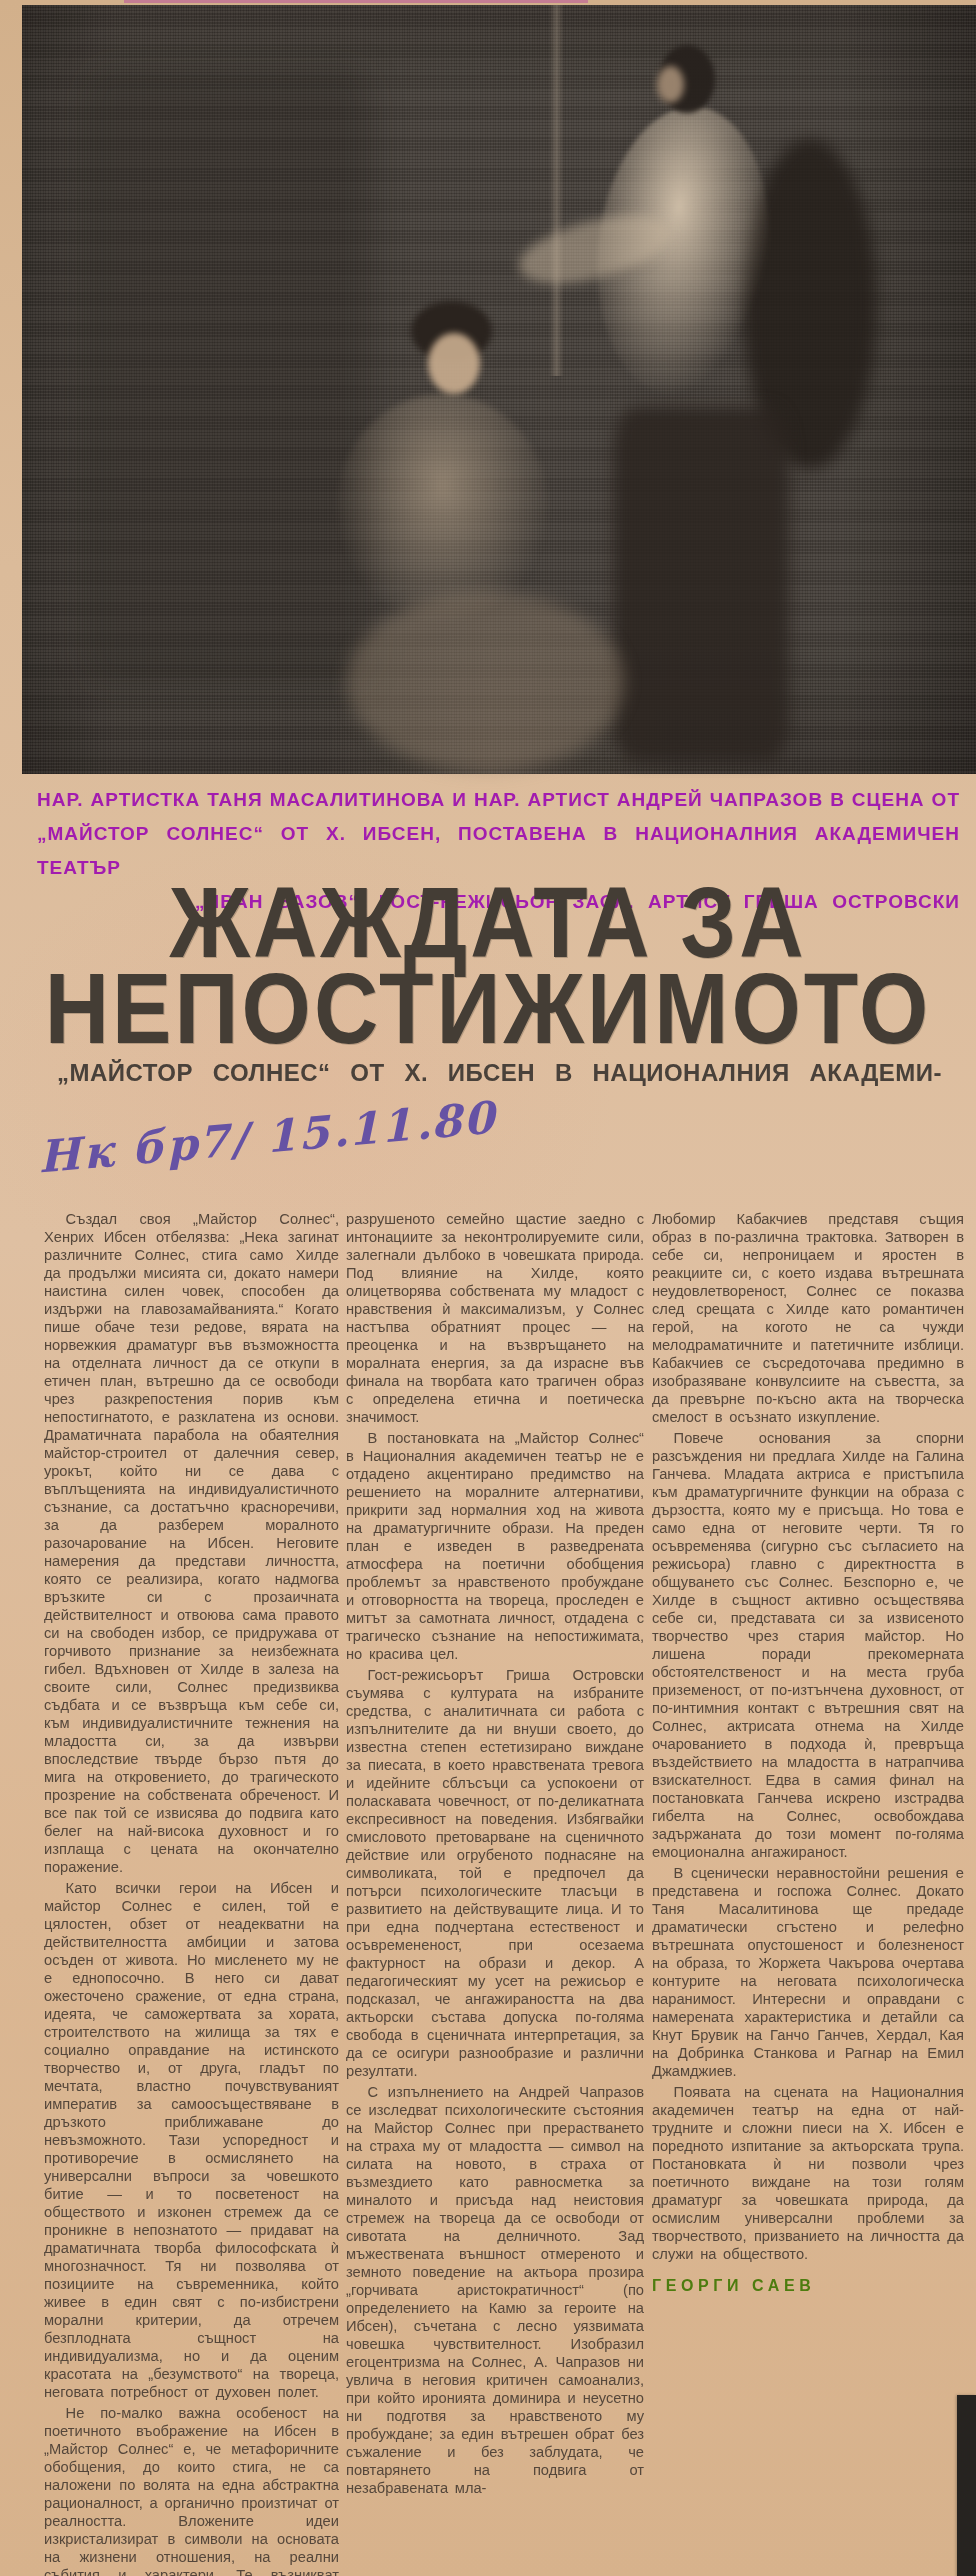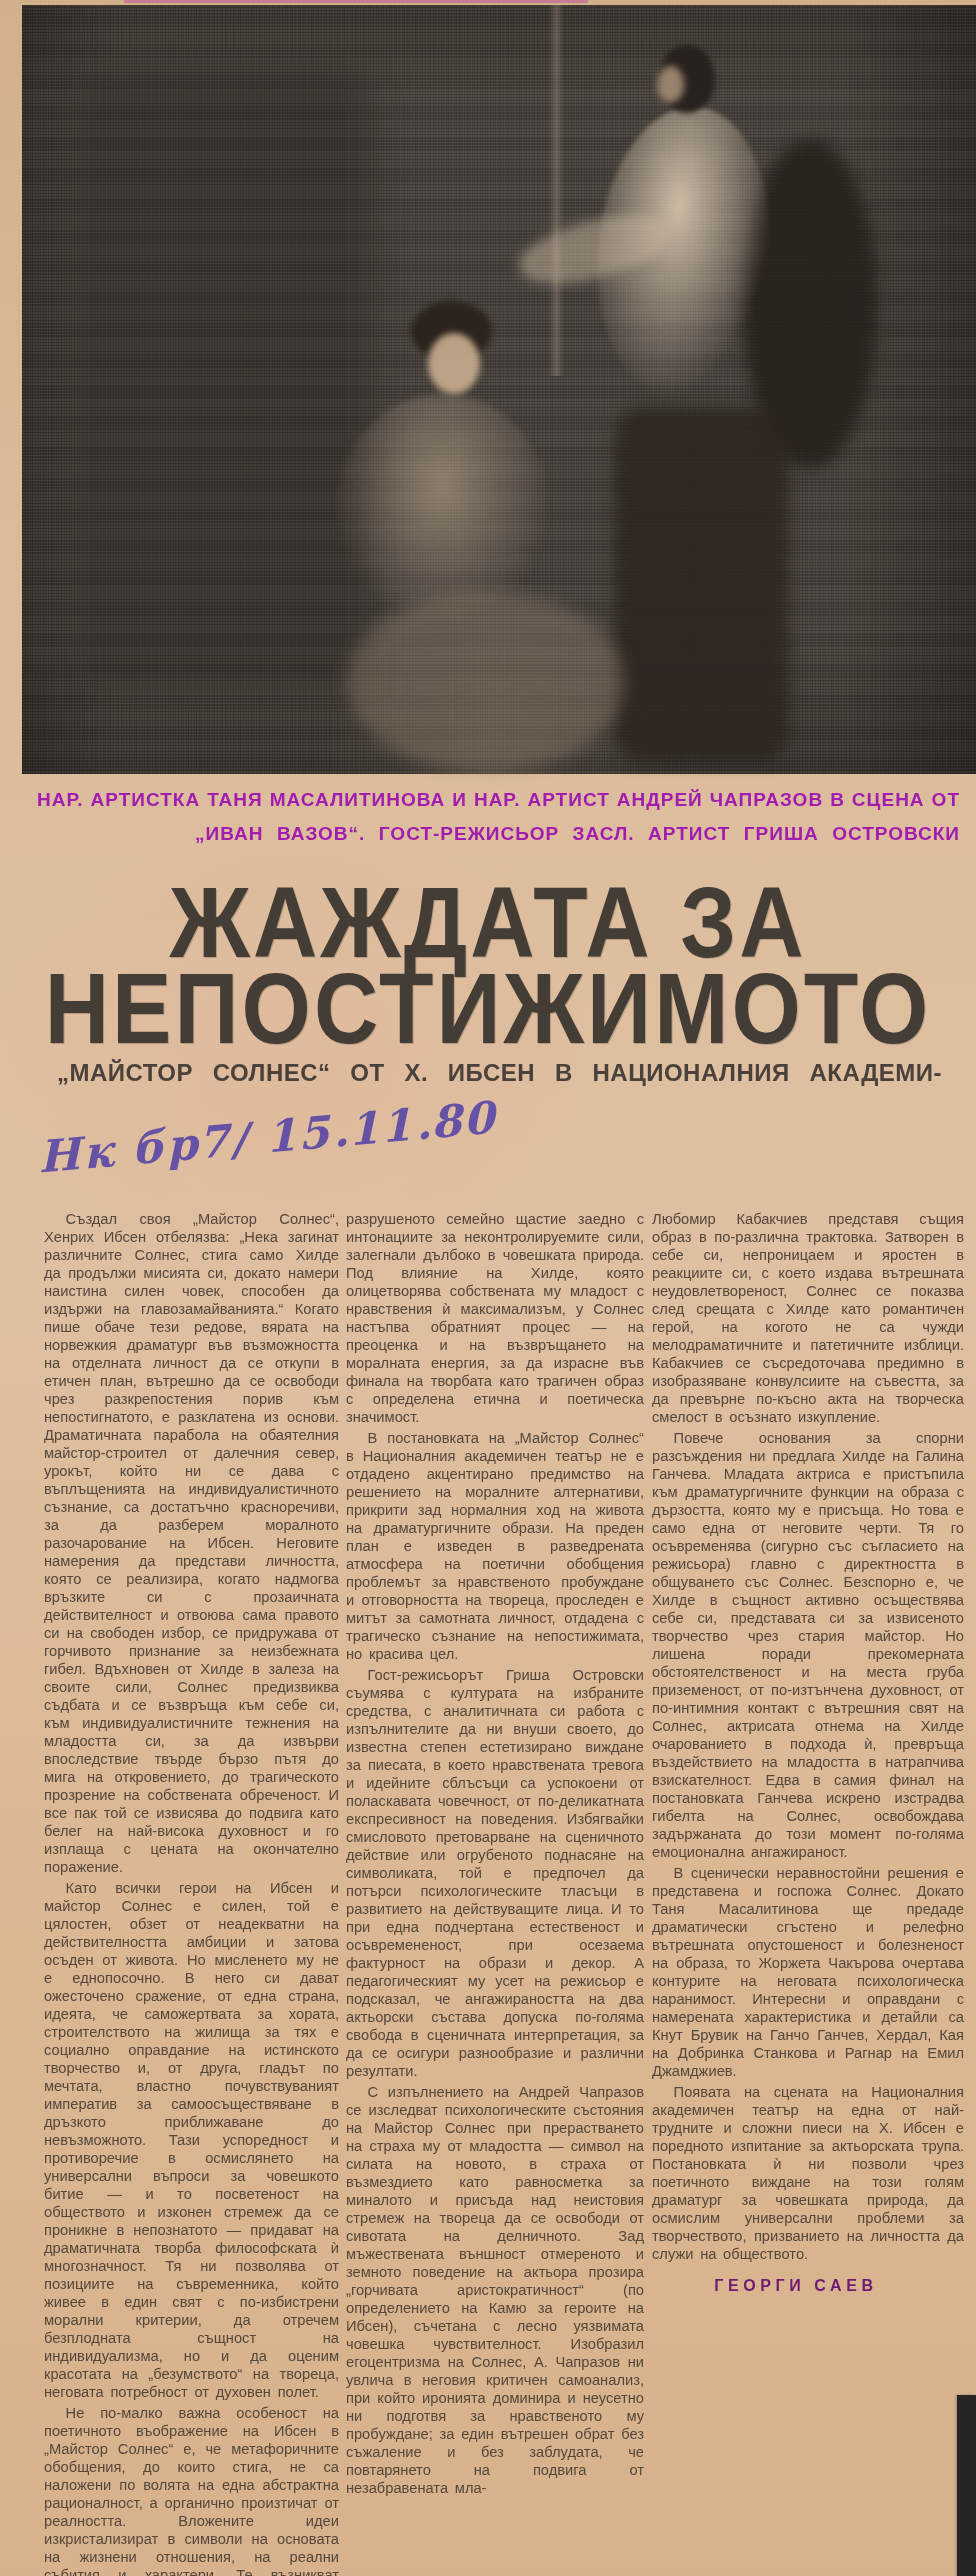--- a/index.html
+++ b/index.html
@@ -82,22 +82,22 @@
     position:absolute;top:1210px;overflow:hidden;
     font-size:14.7px;line-height:18px;color:#55473b;
     text-align:justify;
   }
   #col1{left:44px;width:295px;height:1938px;}
   #col2{left:346px;width:298px;height:1392px;}
   #col3{left:652px;width:312px;height:1350px;}
   .col .para{margin:0 0 3.1px 0;text-indent:21.6px;word-spacing:2.6px;}
   .col.cont .para:first-child{text-indent:0;}
   .byline{
-    font-weight:700;font-size:16px;letter-spacing:4.6px;color:#701a75;
-    text-align:center;padding-right:24px;margin-top:13.4px;
+    font-weight:700;font-size:16px;letter-spacing:4.6px;color:#4d7c0f;
+    text-align:left;padding-right:24px;margin-top:13.4px;
   }
   #scanner-band{
     position:absolute;left:957px;top:2395px;width:19px;height:787px;
     background:#262320;box-shadow:-1.5px 0 2.6px rgba(0,0,0,.25);
   }
 </style>
 </head>
 <body>
 
 <div class="clip" id="clip-main"></div>
@@ -114,20 +114,21 @@
   <div class="ph ph-man-head"></div>
   <div class="ph ph-man-face"></div>
   <div class="ph ph-woman-hair"></div>
   <div class="ph ph-woman-face"></div>
   <div class="ph ph-woman-blouse"></div>
   <div class="ph ph-woman-skirt"></div>
 </div>
 
 <div id="caption">
   <div class="cap-just">НАР. АРТИСТКА ТАНЯ МАСАЛИТИНОВА И НАР. АРТИСТ АНДРЕЙ ЧАПРАЗОВ В СЦЕНА ОТ</div>
+  <div class="cap-just">„МАЙСТОР СОЛНЕС“ ОТ Х. ИБСЕН, ПОСТАВЕНА В НАЦИОНАЛНИЯ АКАДЕМИЧЕН ТЕАТЪР</div>
   <div class="cap-last">„ИВАН ВАЗОВ“. ГОСТ-РЕЖИСЬОР ЗАСЛ. АРТИСТ ГРИША ОСТРОВСКИ</div>
 </div>
 
 <div class="headline" id="headline1">ЖАЖДАТА ЗА</div>
 <div class="headline" id="headline2">НЕПОСТИЖИМОТО</div>
 
 <div id="subheadline">
   <div class="sub1">„МАЙСТОР СОЛНЕС“ ОТ Х. ИБСЕН В НАЦИОНАЛНИЯ АКАДЕМИ-</div>
 </div>
 

